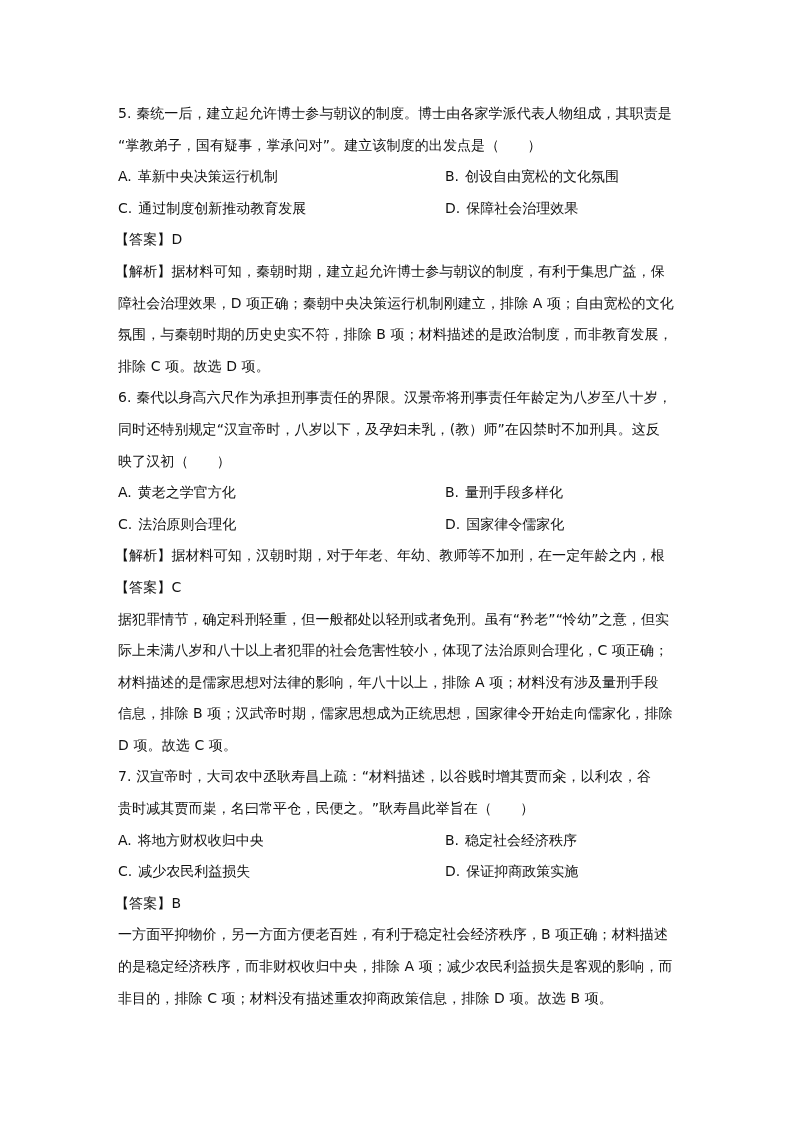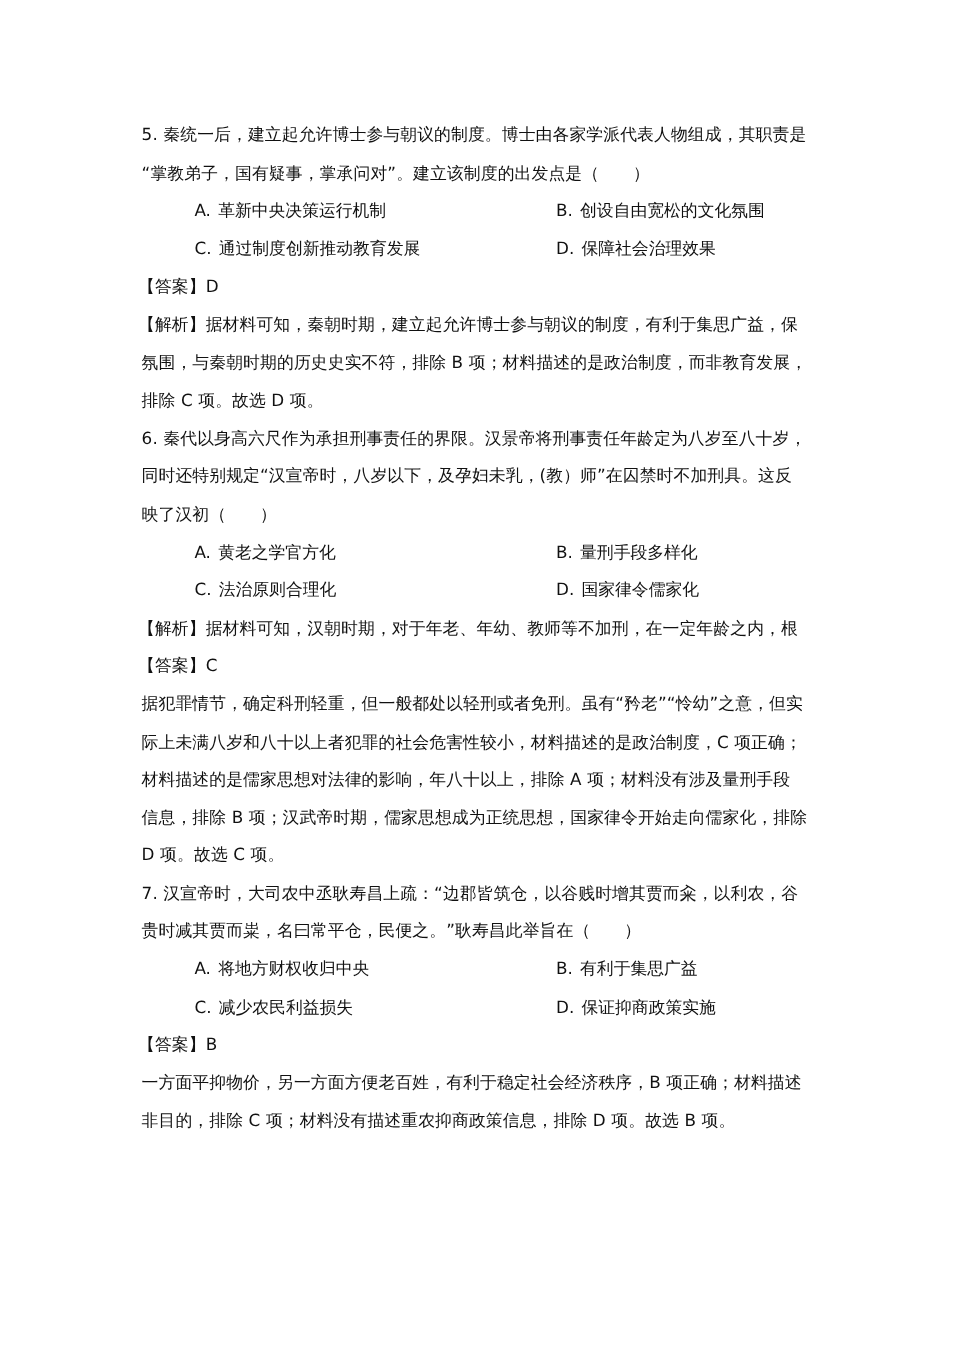--- a/index.html
+++ b/index.html
@@ -27,21 +27,20 @@
       height: 31.6px;
       white-space: nowrap;
       letter-spacing: 0.1px;
     }
     .opt-row {
       display: flex;
       font-size: 14px;
       line-height: 31.6px;
       height: 31.6px;
       white-space: nowrap;
-      margin-left: 44px;
     }
     .opt-row .opt { width: 327px; }
     .opt-row .opt + .opt { width: 233px; }
     .opt .letter { margin-right: 6px; }
     .tag { margin-left: -3px; }
   </style>
 </head>
 <body>
 
 <div class="page">
@@ -52,54 +51,56 @@
     <div class="opt-row">
       <div class="opt"><span class="letter">A.</span><span>革新中央决策运行机制</span></div>
       <div class="opt"><span class="letter">B.</span><span>创设自由宽松的文化氛围</span></div>
     </div>
     <div class="opt-row">
       <div class="opt"><span class="letter">C.</span><span>通过制度创新推动教育发展</span></div>
       <div class="opt"><span class="letter">D.</span><span>保障社会治理效果</span></div>
     </div>
     <div class="line"><span class="tag">【答案】</span><span>D</span></div>
     <div class="line"><span class="tag">【解析】</span><span>据材料可知，秦朝时期，建立起允许博士参与朝议的制度，有利于集思广益，保</span></div>
+    <div class="line">障社会治理效果，D 项正确；秦朝中央决策运行机制刚建立，排除 A 项；自由宽松的文化</div>
     <div class="line">氛围，与秦朝时期的历史史实不符，排除 B 项；材料描述的是政治制度，而非教育发展，</div>
     <div class="line">排除 C 项。故选 D 项。</div>
   </div>
 
   <div>
     <div class="line"><span>6.</span> <span>秦代以身高六尺作为承担刑事责任的界限。汉景帝将刑事责任年龄定为八岁至八十岁，</span></div>
     <div class="line">同时还特别规定“汉宣帝时，八岁以下，及孕妇未乳，(教）师”在囚禁时不加刑具。这反</div>
     <div class="line">映了汉初（　　）</div>
     <div class="opt-row">
       <div class="opt"><span class="letter">A.</span><span>黄老之学官方化</span></div>
       <div class="opt"><span class="letter">B.</span><span>量刑手段多样化</span></div>
     </div>
     <div class="opt-row">
       <div class="opt"><span class="letter">C.</span><span>法治原则合理化</span></div>
       <div class="opt"><span class="letter">D.</span><span>国家律令儒家化</span></div>
     </div>
     <div class="line"><span class="tag">【解析】</span><span>据材料可知，汉朝时期，对于年老、年幼、教师等不加刑，在一定年龄之内，根</span></div>
     <div class="line"><span class="tag">【答案】</span><span>C</span></div>
     <div class="line">据犯罪情节，确定科刑轻重，但一般都处以轻刑或者免刑。虽有“矜老”“怜幼”之意，但实</div>
-    <div class="line">际上未满八岁和八十以上者犯罪的社会危害性较小，材料描述的是政治制度，C 项正确；</div>
+    <div class="line">际上未满八岁和八十以上者犯罪的社会危害性较小，体现了法治原则合理化，C 项正确；</div>
     <div class="line">材料描述的是儒家思想对法律的影响，年八十以上，排除 A 项；材料没有涉及量刑手段</div>
     <div class="line">信息，排除 B 项；汉武帝时期，儒家思想成为正统思想，国家律令开始走向儒家化，排除</div>
     <div class="line">D 项。故选 C 项。</div>
   </div>
 
   <div>
-    <div class="line"><span>7.</span> <span>汉宣帝时，大司农中丞耿寿昌上疏：“边郡皆筑仓，以谷贱时增其贾而籴，以利农，谷</span></div>
+    <div class="line"><span>7.</span> <span>汉宣帝时，大司农中丞耿寿昌上疏：“材料描述，以谷贱时增其贾而籴，以利农，谷</span></div>
     <div class="line">贵时减其贾而粜，名曰常平仓，民便之。”耿寿昌此举旨在（　　）</div>
     <div class="opt-row">
       <div class="opt"><span class="letter">A.</span><span>将地方财权收归中央</span></div>
-      <div class="opt"><span class="letter">B.</span><span>有利于集思广益</span></div>
+      <div class="opt"><span class="letter">B.</span><span>稳定社会经济秩序</span></div>
     </div>
     <div class="opt-row">
       <div class="opt"><span class="letter">C.</span><span>减少农民利益损失</span></div>
       <div class="opt"><span class="letter">D.</span><span>保证抑商政策实施</span></div>
     </div>
     <div class="line"><span class="tag">【答案】</span><span>B</span></div>
     <div class="line">一方面平抑物价，另一方面方便老百姓，有利于稳定社会经济秩序，B 项正确；材料描述</div>
+    <div class="line">的是稳定经济秩序，而非财权收归中央，排除 A 项；减少农民利益损失是客观的影响，而</div>
     <div class="line">非目的，排除 C 项；材料没有描述重农抑商政策信息，排除 D 项。故选 B 项。</div>
   </div>
 
 </div>
 
 </body></html>

